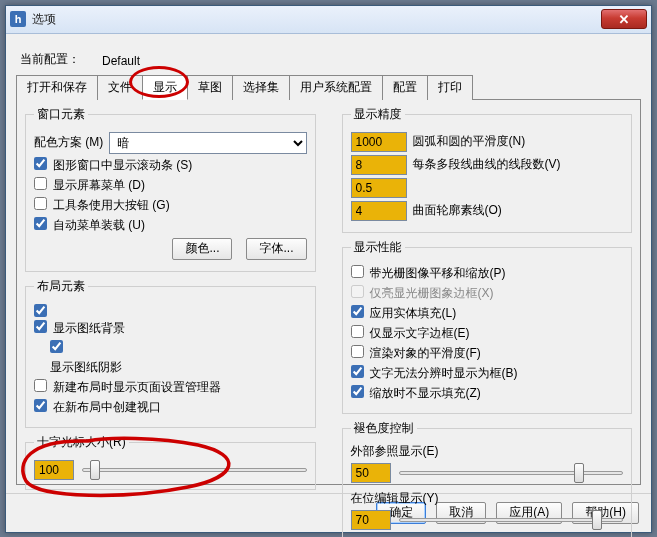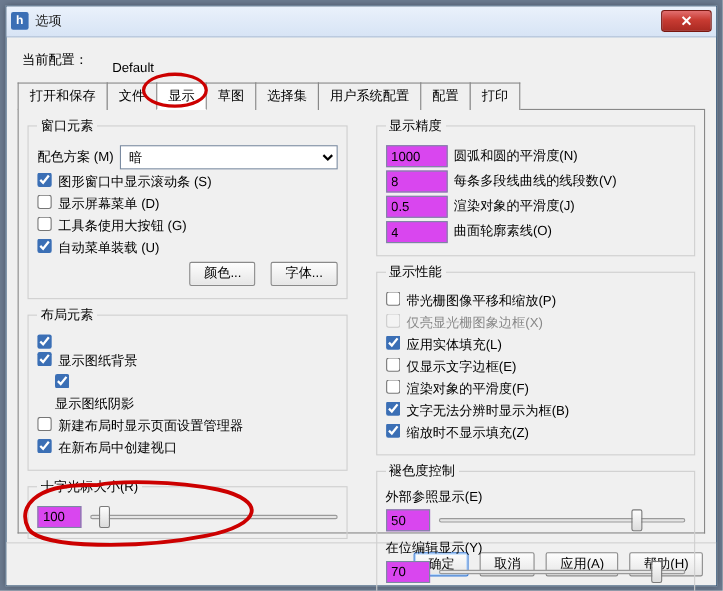--- a/index.html
+++ b/index.html
@@ -52,21 +52,21 @@
     font-weight: bold;
     font-size: 13px;
   }
   .content {
     flex: 1;
     padding: 6px 10px 8px 10px;
     display: flex;
     flex-direction: column;
   }
   .config-row { display: flex; padding: 2px 4px 4px 4px; }
-  .config-row .pair { flex: 1; display: flex; align-items: center; }
+  .config-row .pair { flex: 1; display: flex; align-items: flex-end; }
   .config-row .lbl { margin-right: 22px; color: #000; }
   .config-row .val { color: #000; margin-top: 12px; }
   .tabstrip {
     display: flex;
     border-bottom: 1px solid #888;
     margin-top: 2px;
   }
   .tab {
     padding: 3px 10px;
     border: 1px solid #888;
@@ -130,21 +130,21 @@
   }
   .btn.default {
     border: 1px solid #3b7dd8;
     box-shadow: 0 0 0 1px #a9d1ff inset;
   }
   input.num {
     width: 56px; height: 20px;
     border: 1px solid #7a8aa0;
     padding: 1px 4px;
     font-family: inherit; font-size: 12px;
-    background: #d946ef;
+    background: #eab308;
   }
   input.num.wide { width: 40px; }
   .ruler {
     position: relative;
     flex: 1;
     height: 22px;
   }
   .track {
     position: absolute;
     left: 0; right: 0; top: 9px;
@@ -285,21 +285,20 @@
             <div class="row">
                 <input class="num" value="1000" style="">
                 <span>圆弧和圆的平滑度(N)</span>
               </div>
             <div class="row">
                 <input class="num" value="8" style="">
                 <span>每条多段线曲线的线段数(V)</span>
               </div>
             <div class="row">
                 <input class="num" value="0.5" style="">
-                <span>渲染对象的平滑度(J)</span>
               </div>
             <div class="row">
                 <input class="num" value="4" style="">
                 <span>曲面轮廓素线(O)</span>
               </div>
           </fieldset>
 
           <fieldset class="grp">
             <legend>显示性能</legend>
             <label class="chk">

